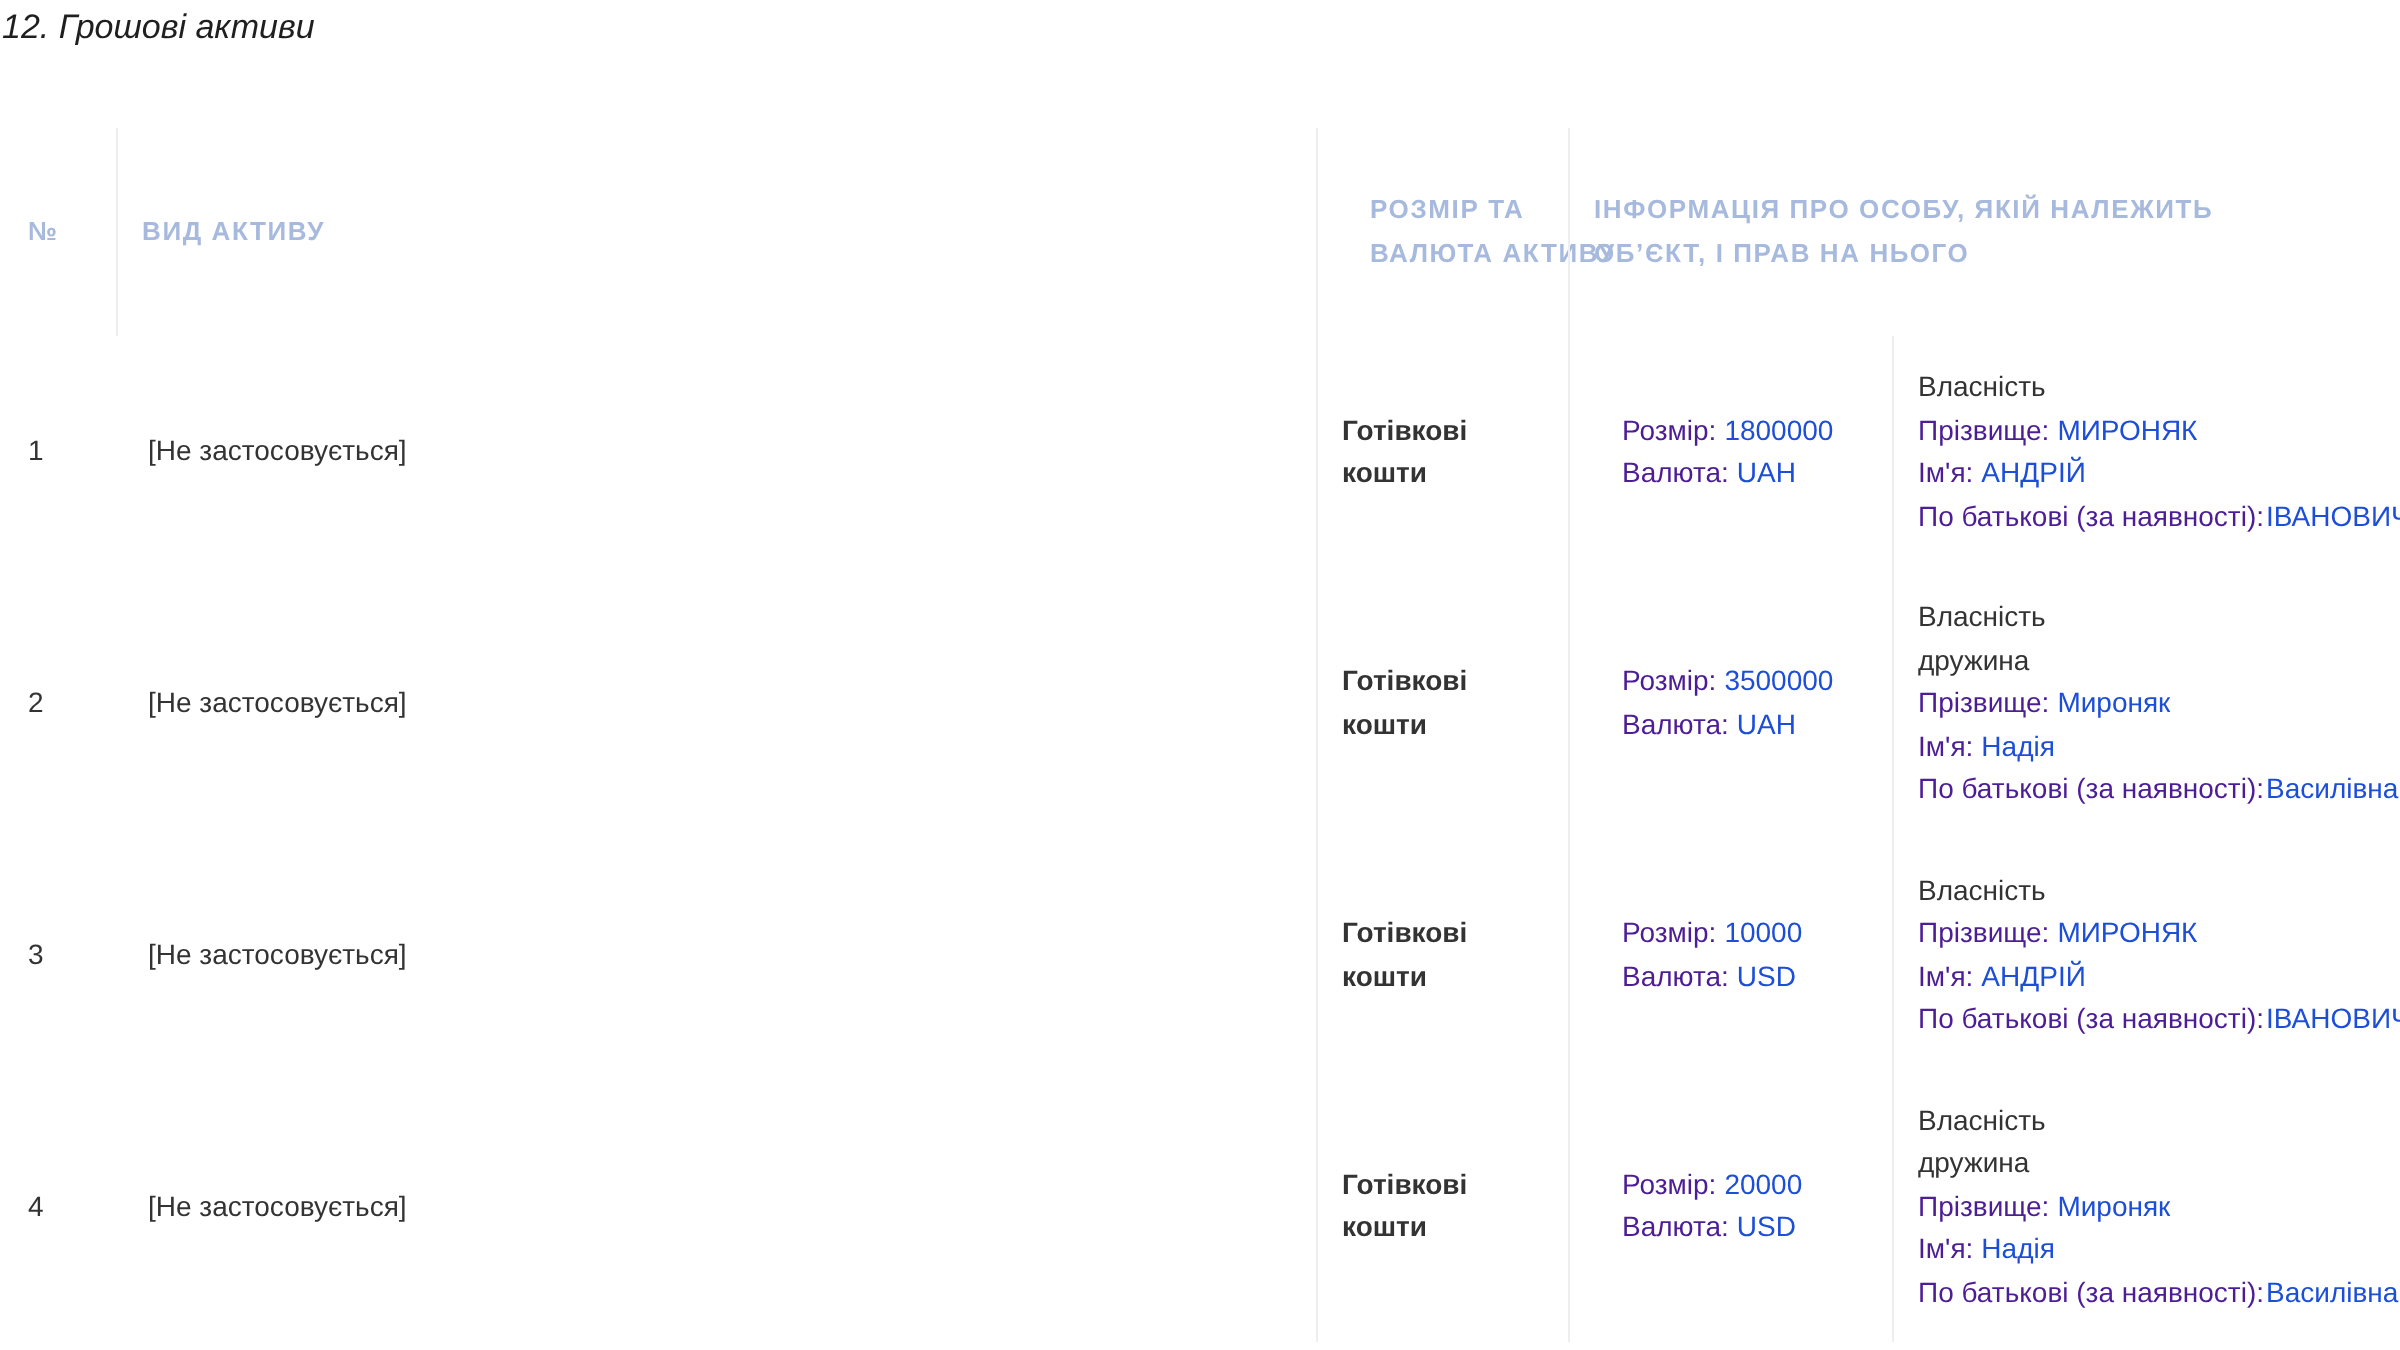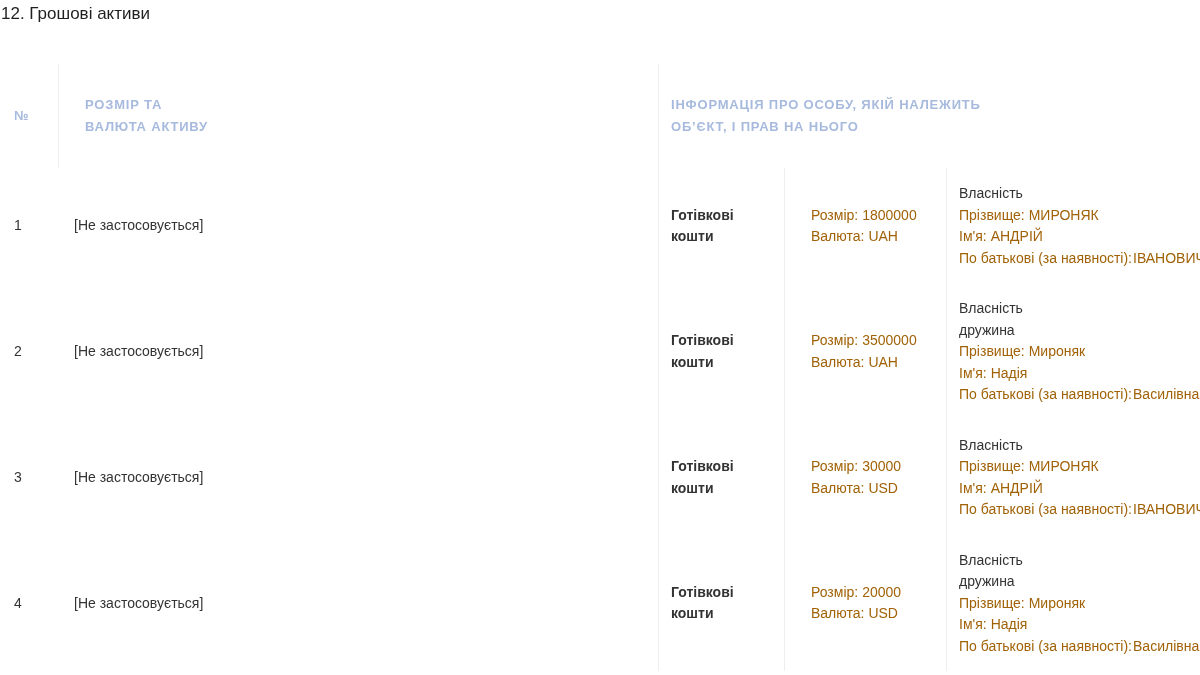--- a/index.html
+++ b/index.html
@@ -11,20 +11,21 @@
     color: #333333;
   }
   .page { width: 1200px; height: 675px; overflow: hidden; position: relative; }
 
   .title {
     font-size: 17px;
     font-weight: 400;
     color: #1f1f1f;
     padding: 4px 0 0 1px;
     line-height: 20px;
+    font-style: italic;
   }
 
   .table { width: 1346px; margin-top: 40px; }
 
   .thead, .trow {
     display: grid;
     grid-template-columns: 44px 600px 126px 162px 400px;
     padding-left: 14px;
   }
   .cell { display: flex; flex-direction: column; justify-content: center; }
@@ -46,36 +47,39 @@
   }
   .c-info .th-inner  { width: 585px; }
   .c-amount .th-inner { width: 140px; }
   .c-owner .th-inner  { width: 330px; }
 
   
   .trow .cell { padding-top: 15px; padding-bottom: 14px; }
   .trow { font-size: 14px; line-height: 21.5px; }
   .c-info { padding-left: 16px; }
   .type-inner { width: 80px; font-weight: bold; }
-  .lbl { color: #a16207; }
-  .val { color: #a16207; margin-left: 4px; text-align: right; }
+  .lbl { color: #4c1d95; }
+  .val { color: #1d4ed8; margin-left: 4px; text-align: right; }
   .val.tight { margin-left: 1px; }
   .owner-line { white-space: nowrap; }
 </style>
 </head>
 <body>
 
 <div class="page">
   <h1 class="title">12. Грошові активи</h1>
 
   <div class="table">
     <div class="thead">
       <div class="cell c-num th">
         <span class="th-inner">№</span>
       </div>
+      <div class="cell c-type th">
+        <span class="th-inner">ВИД АКТИВУ</span>
+      </div>
       <div class="cell c-amount th">
         <span class="th-inner">РОЗМІР ТА ВАЛЮТА АКТИВУ</span>
       </div>
       <div class="cell c-owner th">
         <span class="th-inner">ІНФОРМАЦІЯ ПРО ОСОБУ, ЯКІЙ НАЛЕЖИТЬ ОБ’ЄКТ, І ПРАВ НА НЬОГО</span>
       </div>
     </div>
     <div id="rows">
   <div class="trow">
     <div class="cell c-num">
@@ -148,21 +152,21 @@
       <span>3</span>
     </div>
     <div class="cell c-info">
       <span>[Не застосовується]</span>
     </div>
     <div class="cell c-type">
       <span class="type-inner">Готівкові кошти</span>
     </div>
     <div class="cell c-amount">
       <div>
-        <span class="lbl">Розмір:</span><span class="val">30000</span>
+        <span class="lbl">Розмір:</span><span class="val">10000</span>
       </div>
       <div>
         <span class="lbl">Валюта:</span><span class="val">USD</span>
       </div>
     </div>
     <div class="cell c-owner">
       <div class="owner-line">Власність</div>
 
       <div class="owner-line">
         <span class="lbl">Прізвище:</span><span class="val">МИРОНЯК</span>

